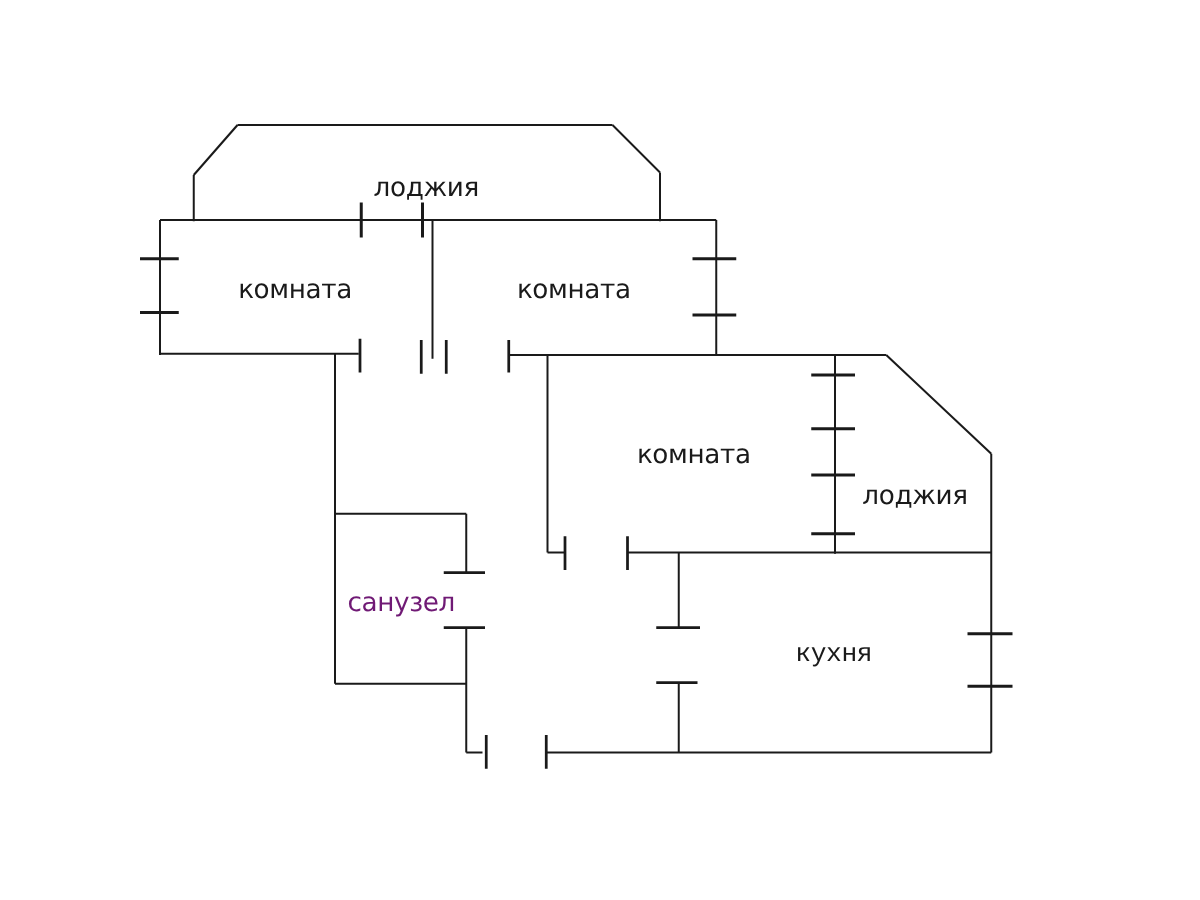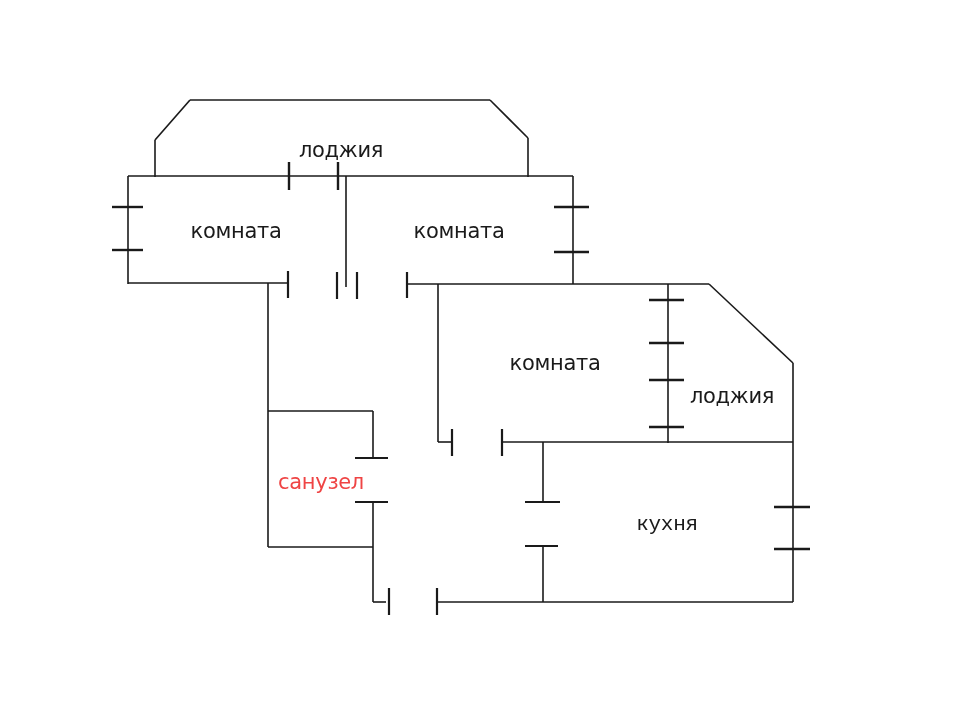--- a/index.html
+++ b/index.html
@@ -90,16 +90,16 @@
   <div class="room-label" style="left: 341px; top: 150px; color: rgb(26, 26, 26);">лоджия</div>
 
   <div class="room-label" style="left: 236px; top: 231px; color: rgb(26, 26, 26);">комната</div>
 
   <div class="room-label" style="left: 459px; top: 231px; color: rgb(26, 26, 26);">комната</div>
 
   <div class="room-label" style="left: 555px; top: 363px; color: rgb(26, 26, 26);">комната</div>
 
   <div class="room-label" style="left: 732px; top: 396px; color: rgb(26, 26, 26);">лоджия</div>
 
-  <div class="room-label" style="left: 321px; top: 482px; color: #ef4444;">санузел</div>
+  <div class="room-label" style="left: 321px; top: 482px; color: #701a75;">санузел</div>
 
   <div class="room-label" style="left: 667px; top: 524px; color: rgb(26, 26, 26); font-family: Liberation Mono, monospace;">кухня</div>
 </div>
 
 </body></html>

